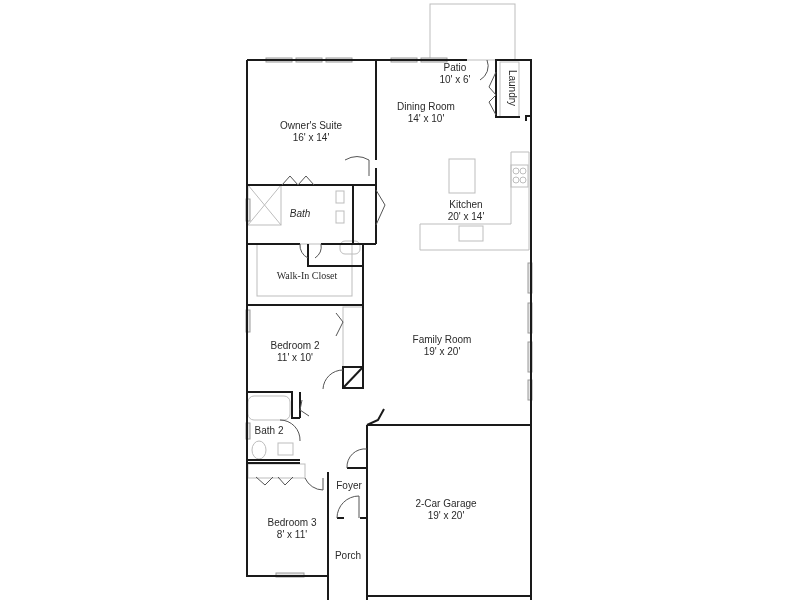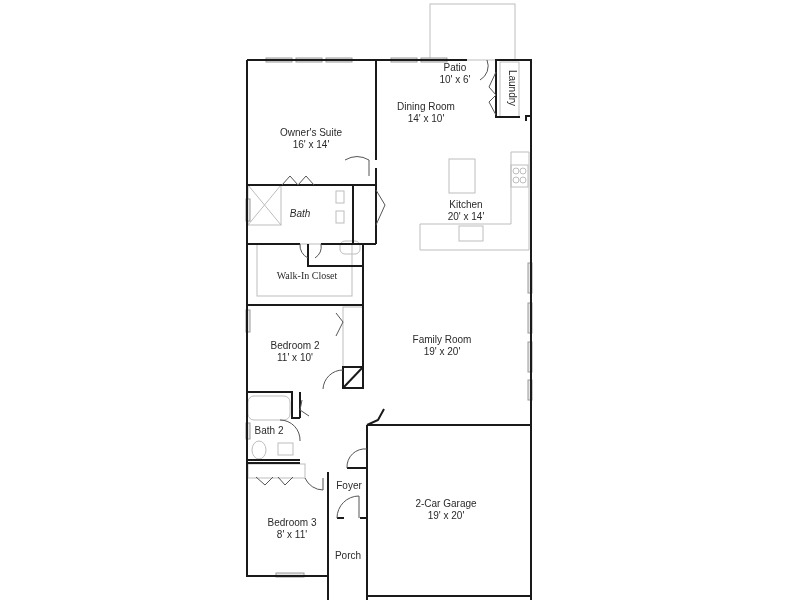--- a/index.html
+++ b/index.html
@@ -99,21 +99,21 @@
     <path d="M347 468 A18 18 0 0 1 367 449"></path>
     <path d="M337 518 A22 22 0 0 1 359 496 L359 518"></path>
   </g>
 </svg>
 
 <div id="labels">
     <div class="lbl" style="left: 455px; top: 30px; margin-top: 32px;">
       <span>Patio</span>
       <span>10' x 6'</span>
     </div>
-    <div class="lbl" style="left: 311px; top: 127px;">
+    <div class="lbl" style="left: 311px; top: 120px;">
       <span>Owner's Suite</span>
       <span>16' x 14'</span>
     </div>
     <div class="lbl" style="left: 426px; top: 101px;">
       <span>Dining Room</span>
       <span>14' x 10'</span>
     </div>
     <div class="lbl vert" style="left: 512px; top: 82px;">
       <span>Laundry</span>
     </div>

